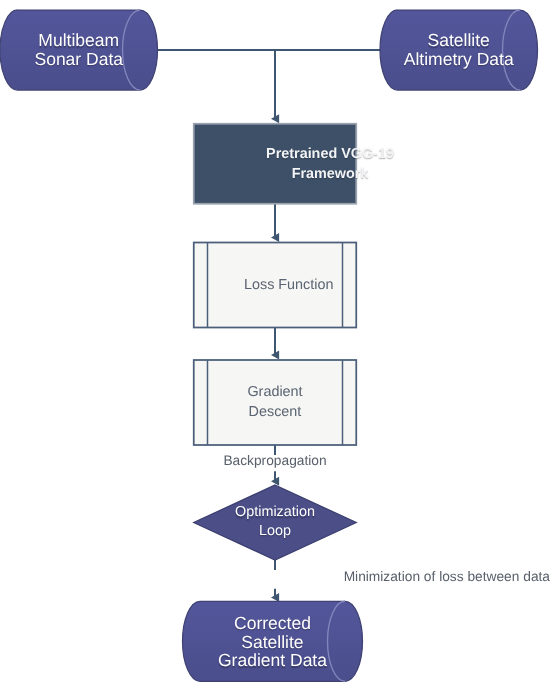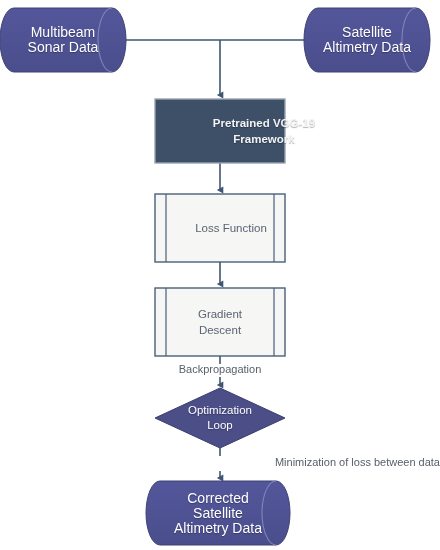--- a/index.html
+++ b/index.html
@@ -151,19 +151,19 @@
   <div class="node-label proc-label" style="left:166px; top:194px; width:108px; height:68px;margin-left:11px;">Loss Function</div>
 
   <div class="node-label proc-label" style="left:166px; top:288px; width:108px; height:68px;border-radius:17px;">Gradient
 Descent</div>
 
   <div class="node-label diamond-label" style="left:160px; top:388px; width:120px; height:60px;">Optimization
 Loop</div>
 
   <div class="node-label cyl-label" style="left:160px; top:481px; width:116px; height:64px;">Corrected
 Satellite
-Altimetry Data</div>
+Gradient Data</div>
 
   <div class="edge-label" style="left:0px; top:363px; width:440px;">Backpropagation</div>
 
   <div class="edge-label" style="left:0px; top:456px; width:440px;text-align:right;">Minimization of loss between data</div>
 
 </div>
 
 </body></html>

